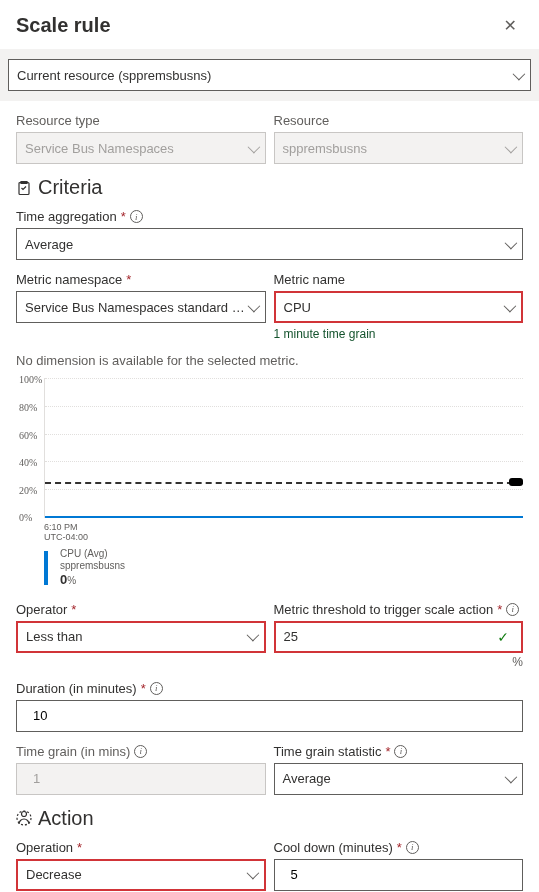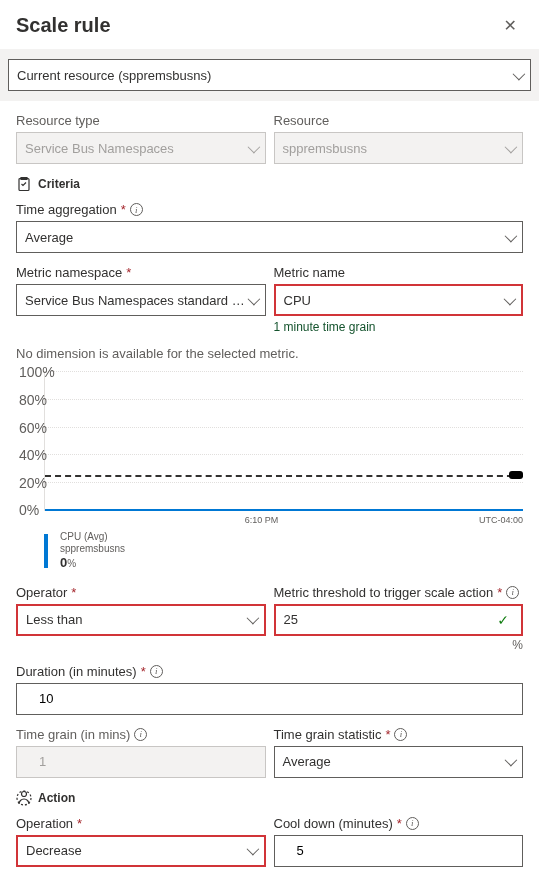--- a/index.html
+++ b/index.html
@@ -77,22 +77,22 @@
       border-radius: 50%;
       font-size: 9px;
       color: #605e5c;
       font-style: italic;
       font-family: serif;
     }
     .section-head {
       display: flex;
       align-items: center;
       gap: 6px;
-      font-size: 12px;
-      font-weight: 700;
+      font-size: 20px;
+      font-weight: 400;
       margin: 8px 0 10px 0;
     }
     .section-icon { width: 16px; height: 16px; }
     .red-box { border: 2px solid #d13438 !important; align-items: center; }
     .subtext { font-size: 12px; color: #14532d; margin-top: 4px; text-align: left; }
     .no-dim { font-size: 13px; color: #605e5c; margin: 6px 0 10px 0; }
     .chart {
       position: relative;
       height: 140px;
       margin: 6px 0 2px 28px;
@@ -100,23 +100,24 @@
       border-bottom: 1px solid #e1dfdd;
     }
     .gridline {
       position: absolute;
       left: 0; right: 0;
       border-top: 1px dotted #e1dfdd;
     }
     .ylabel {
       position: absolute;
       left: -26px;
-      font-size: 14px;
+      font-size: 10px;
       color: #605e5c;
       transform: translateY(-50%);
+      font-family: Liberation Serif, serif;
     }
     .dash-line {
       position: absolute;
       left: 0; right: 0;
       border-top: 2px dashed #323130;
     }
     .blue-line {
       position: absolute;
       left: 0; right: 0;
       height: 2px;
@@ -129,35 +130,36 @@
       height: 8px;
       background: #000;
       border-radius: 3px;
     }
     .x-axis {
       display: flex;
       justify-content: space-between;
       font-size: 9px;
       color: #605e5c;
       padding: 2px 0 0 28px;
+      flex-direction: column;
     }
     .legend {
       display: flex;
       align-items: center;
       gap: 12px;
       margin: 6px 0 14px 28px;
     }
     .legend .bar { width: 4px; height: 34px; background: #0078d4; }
     .legend .txt { font-size: 10px; color: #605e5c; line-height: 1.2; }
     .legend .val { font-size: 13px; font-weight: 600; color: #323130; }
     .input-text {
       width: 100%;
       height: 32px;
       border: 1px solid #605e5c;
-      padding: 0 22px;
+      padding: 0 16px;
       font-size: 13px;
       font-family: inherit;
     }
     .input-text:disabled {
       background: #f3f2f1;
       color: #a19f9d;
       border-color: #c8c6c4;
     }
     .check-green {
       color: #107c10;

